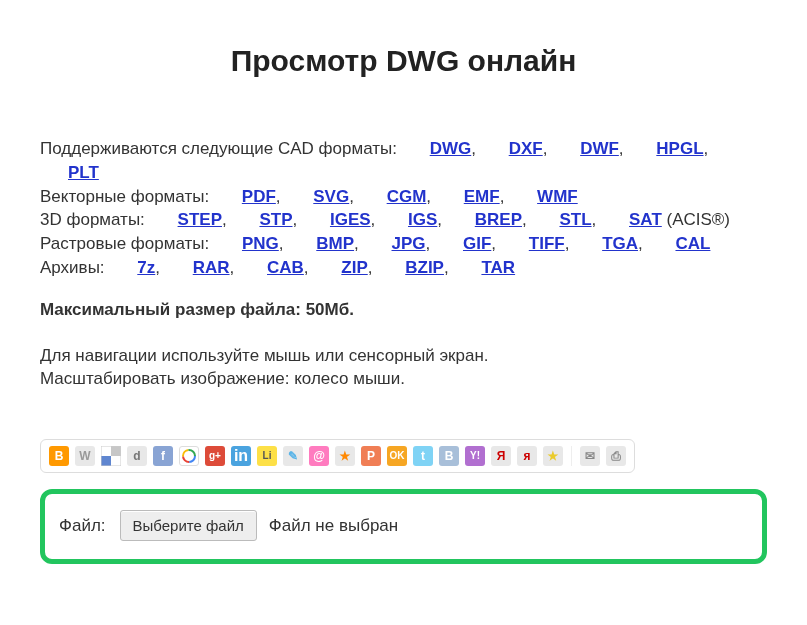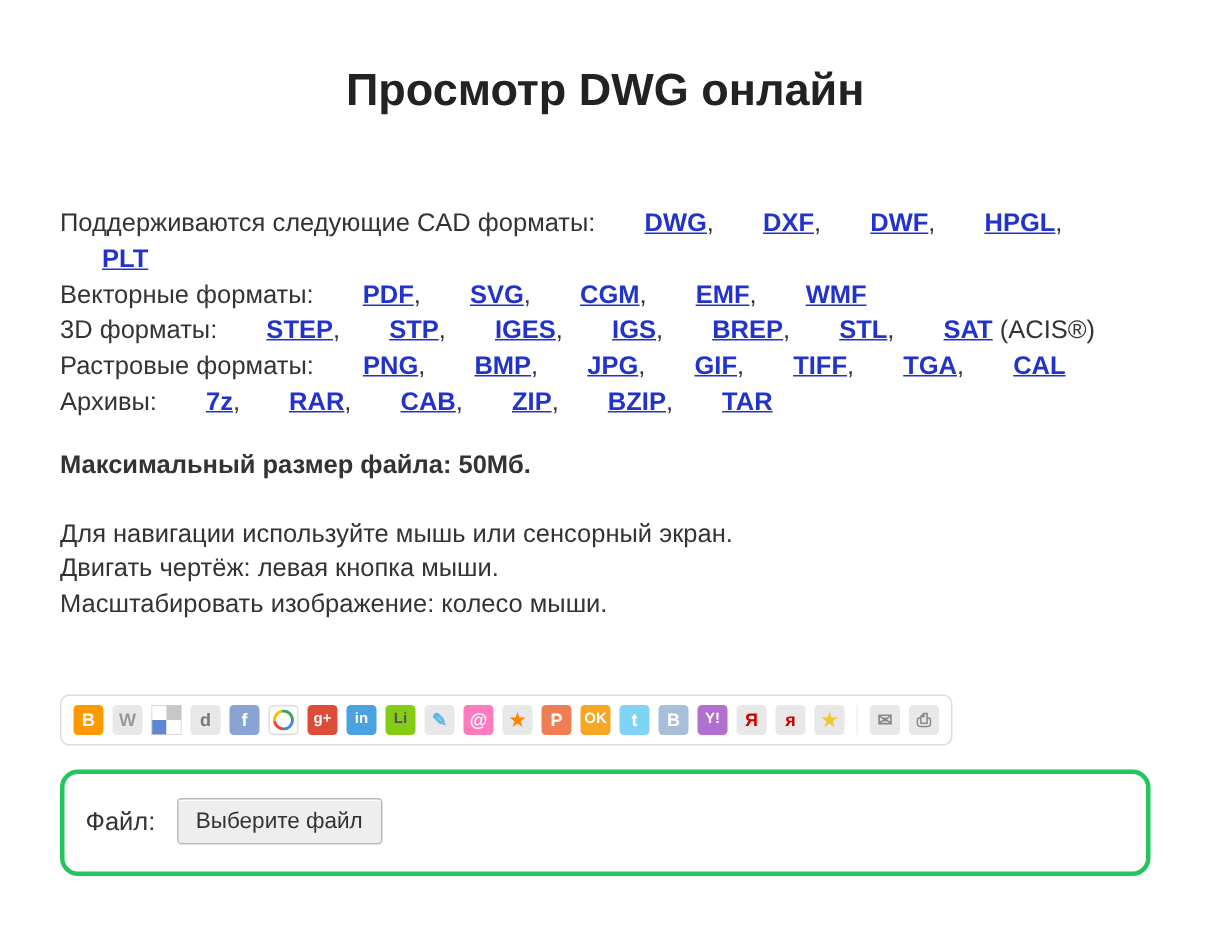--- a/index.html
+++ b/index.html
@@ -52,21 +52,21 @@
     border-radius: 3px;
     display: flex; align-items: center; justify-content: center;
     font-size: 12px; font-weight: bold; color: white;
     cursor: pointer;
     box-sizing: border-box;
   }
   .share-bar .spacer { flex: 0 0 1px; width:1px; height:20px; background:#eee; margin:0 2px;}
   .share-bar svg { display:block; }
 
   .upload-box {
-    border: 3px solid #22c55e;
+    border: 5px solid #22c55e;
     border-radius: 12px;
     padding: 16px 14px 18px 14px;
     display: flex;
     align-items: center;
     gap: 8px;
   }
   .upload-box .file-label { color: #333; margin-right: 6px; }
   .btn {
     background: #eee;
     border: 1px solid #bbb;
@@ -89,21 +89,20 @@
     <div class="row"><span class="lbl">Векторные форматы: </span><a class="fmt" href="#">PDF</a><span class="sep">, </span><a class="fmt" href="#">SVG</a><span class="sep">, </span><a class="fmt" href="#">CGM</a><span class="sep">, </span><a class="fmt" href="#">EMF</a><span class="sep">, </span><a class="fmt" href="#">WMF</a></div>
     <div class="row"><span class="lbl">3D форматы: </span><a class="fmt" href="#">STEP</a><span class="sep">, </span><a class="fmt" href="#">STP</a><span class="sep">, </span><a class="fmt" href="#">IGES</a><span class="sep">, </span><a class="fmt" href="#">IGS</a><span class="sep">, </span><a class="fmt" href="#">BREP</a><span class="sep">, </span><a class="fmt" href="#">STL</a><span class="sep">, </span><a class="fmt" href="#">SAT</a><span class="tail"> (ACIS®)</span></div>
     <div class="row"><span class="lbl">Растровые форматы: </span><a class="fmt" href="#">PNG</a><span class="sep">, </span><a class="fmt" href="#">BMP</a><span class="sep">, </span><a class="fmt" href="#">JPG</a><span class="sep">, </span><a class="fmt" href="#">GIF</a><span class="sep">, </span><a class="fmt" href="#">TIFF</a><span class="sep">, </span><a class="fmt" href="#">TGA</a><span class="sep">, </span><a class="fmt" href="#">CAL</a></div>
     <div class="row"><span class="lbl">Архивы: </span><a class="fmt" href="#">7z</a><span class="sep">, </span><a class="fmt" href="#">RAR</a><span class="sep">, </span><a class="fmt" href="#">CAB</a><span class="sep">, </span><a class="fmt" href="#">ZIP</a><span class="sep">, </span><a class="fmt" href="#">BZIP</a><span class="sep">, </span><a class="fmt" href="#">TAR</a></div>
   </div>
 
 <div class="maxsize">Максимальный размер файла: 50Мб.</div>
 
 <div class="nav-hints" id="hints">
     <div>Для навигации используйте мышь или сенсорный экран.</div>
-    <div>Двигать чертёж: левая кнопка мыши.</div>
     <div>Масштабировать изображение: колесо мыши.</div>
   </div>
 
 <div class="share-bar" id="share">
     <div class="ico" style="background: rgb(255, 153, 0); color: rgb(255, 255, 255); font-size: 12px;">B</div>
     <div class="ico" style="background: rgb(232, 232, 232); color: rgb(153, 153, 153); font-size: 12px;">W</div>
     <div class="ico" style="background: white;">
       <svg width="20" height="20">
         <rect x="0" y="0" width="10" height="10" fill="#fff"></rect>
         <rect x="10" y="0" width="10" height="10" fill="#c7c7c7"></rect>
@@ -116,34 +115,35 @@
     <div class="ico" style="background: rgb(137, 164, 212); color: rgb(255, 255, 255); font-size: 12px;">f</div>
     <div class="ico" style="background: white; border: 1px solid rgb(221, 221, 221);">
       <svg width="14" height="14" viewBox="0 0 14 14">
         <circle cx="7" cy="7" r="6" fill="none" stroke="#4285f4" stroke-width="2" stroke-dasharray="9 30"></circle>
         <circle cx="7" cy="7" r="6" fill="none" stroke="#ea4335" stroke-width="2" stroke-dasharray="9 30" stroke-dashoffset="-9"></circle>
         <circle cx="7" cy="7" r="6" fill="none" stroke="#fbbc05" stroke-width="2" stroke-dasharray="9 30" stroke-dashoffset="-18"></circle>
         <circle cx="7" cy="7" r="6" fill="none" stroke="#34a853" stroke-width="2" stroke-dasharray="11 30" stroke-dashoffset="-27"></circle>
       </svg>
     </div>
     <div class="ico" style="background: rgb(221, 75, 57); color: rgb(255, 255, 255); font-size: 10px;">g+</div>
-    <div class="ico" style="background: rgb(74, 163, 223); color: rgb(255, 255, 255); font-size: 10px;">in</div>
-    <div class="ico" style="background: #84cc16; color: rgb(85, 85, 85); font-size: 10px;">Li</div>
+    <div class="ico" style="background: rgb(74, 163, 223); color: rgb(255, 255, 255); font-size: 16px;">in</div>
+    <div class="ico" style="background: #fde047; color: rgb(85, 85, 85); font-size: 10px;">Li</div>
     <div class="ico" style="background: rgb(232, 232, 232); color: rgb(89, 180, 232); font-size: 12px;">✎</div>
     <div class="ico" style="background: rgb(255, 123, 191); color: rgb(255, 255, 255); font-size: 12px;">@</div>
     <div class="ico" style="background: rgb(232, 232, 232); color: rgb(255, 136, 0); font-size: 12px;">★</div>
     <div class="ico" style="background: rgb(240, 126, 85); color: rgb(255, 255, 255); font-size: 12px;">P</div>
     <div class="ico" style="background: rgb(246, 166, 35); color: rgb(255, 255, 255); font-size: 10px;">OK</div>
     <div class="ico" style="background: rgb(127, 211, 245); color: rgb(255, 255, 255); font-size: 12px;">t</div>
     <div class="ico" style="background: rgb(168, 191, 217); color: rgb(255, 255, 255); font-size: 12px;">B</div>
     <div class="ico" style="background: rgb(177, 111, 208); color: rgb(255, 255, 255); font-size: 10px;">Y!</div>
     <div class="ico" style="background: rgb(232, 232, 232); color: rgb(204, 0, 0); font-size: 12px;">Я</div>
     <div class="ico" style="background: rgb(232, 232, 232); color: rgb(204, 0, 0); font-size: 12px;">я</div>
     <div class="ico" style="background: rgb(232, 232, 232); color: rgb(234, 203, 45); font-size: 12px;">★</div>
     <div class="spacer"></div>
     <div class="ico" style="background: rgb(232, 232, 232); color: rgb(136, 136, 136); font-size: 12px;">✉</div>
     <div class="ico" style="background: rgb(232, 232, 232); color: rgb(136, 136, 136); font-size: 12px;">⎙</div>
   </div>
 
 <div class="upload-box">
   <span class="file-label">Файл:</span>
   <button class="btn">Выберите файл</button>
+  <span class="no-file">Файл не выбран</span>
 </div>
 
 </body></html>

